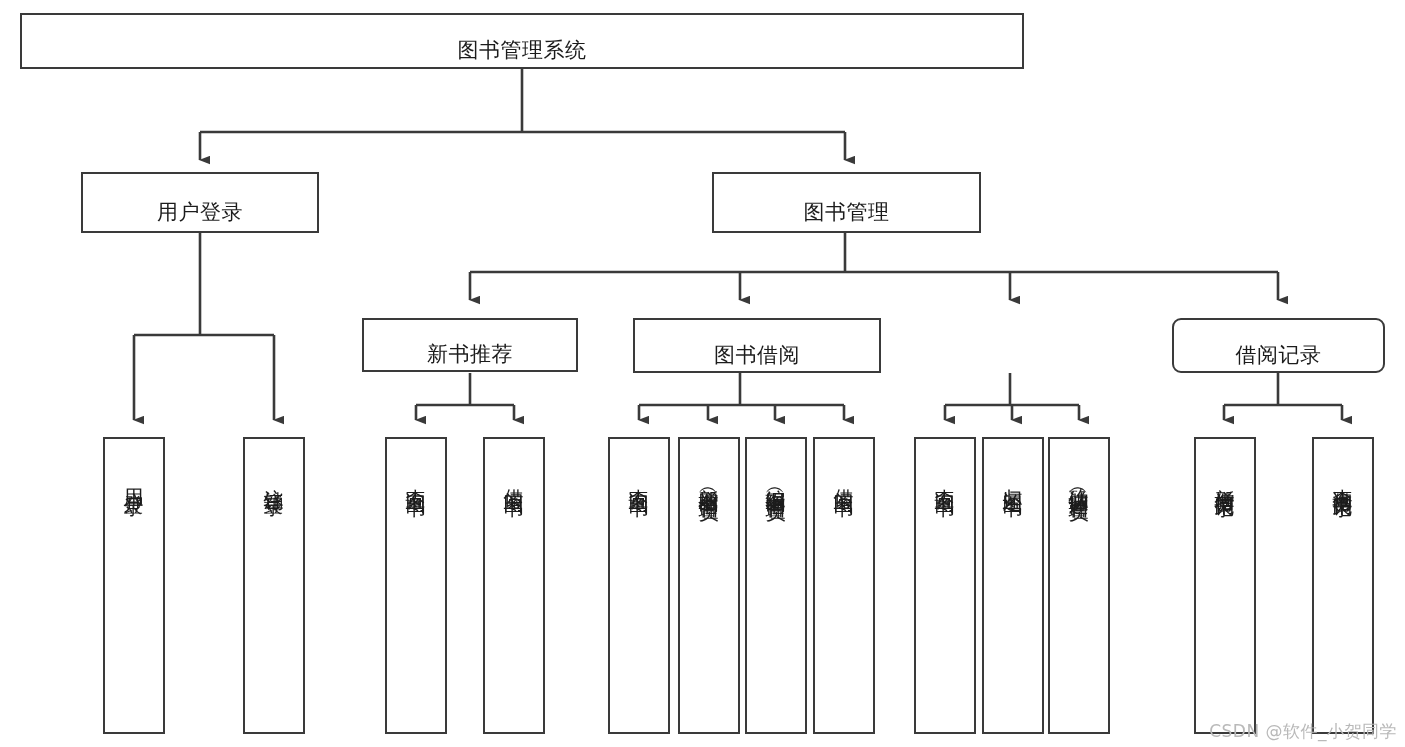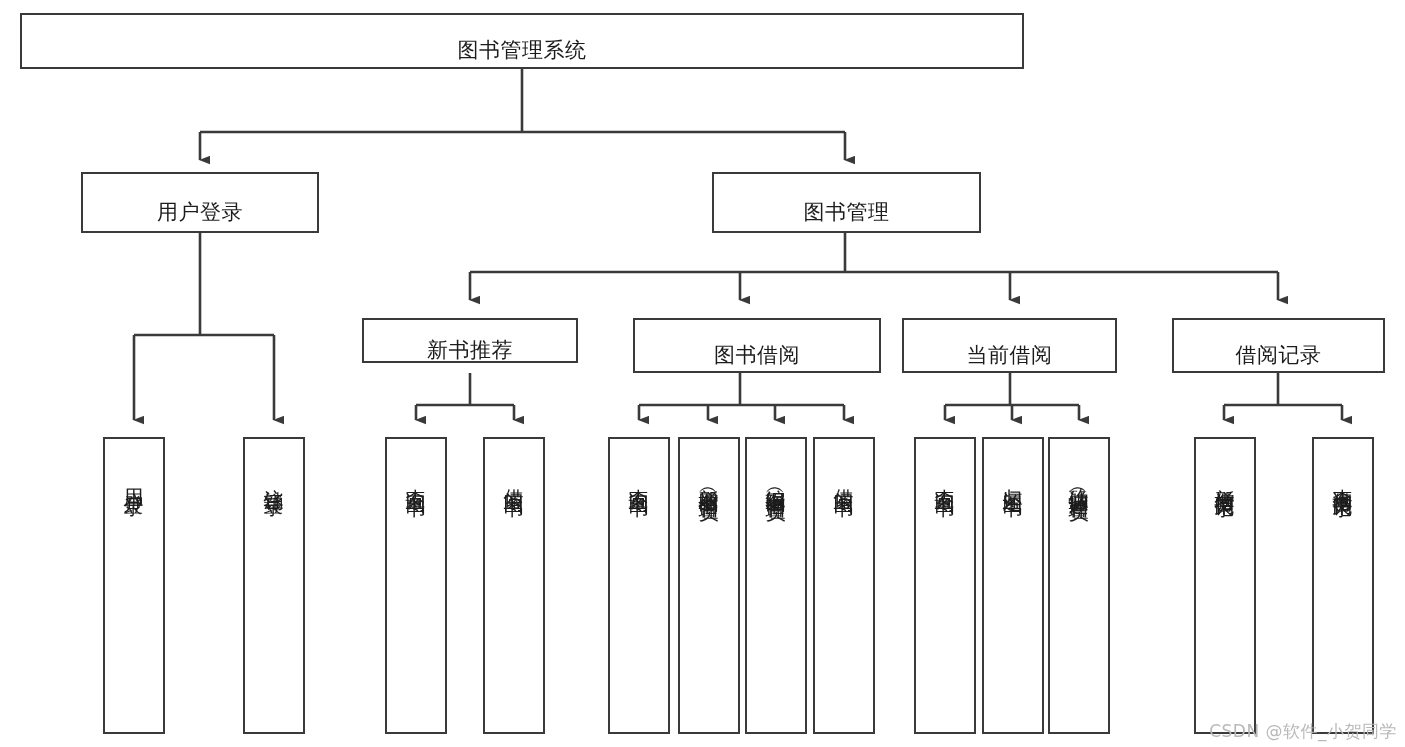--- a/index.html
+++ b/index.html
@@ -135,30 +135,27 @@
     <span class="label">图书管理系统</span>
   </div>
 
   <div class="node horiz" style="left:81px; top:172px; width:238px; height:61px;">
     <span class="label">用户登录</span>
   </div>
   <div class="node horiz" style="left:712px; top:172px; width:269px; height:61px;">
     <span class="label">图书管理</span>
   </div>
 
-  <div class="node horiz" style="left:362px; top:318px; width:216px; height:45px;">
+  <div class="node horiz" style="left:362px; top:318px; width:216px; height:54px;">
     <span class="label">新书推荐</span>
   </div>
   <div class="node horiz" style="left:633px; top:318px; width:248px; height:55px;">
     <span class="label">图书借阅</span>
   </div>
-  <div class="node horiz" style="left:902px; top:318px; width:215px; height:55px;">
-    <span class="label">当前借阅</span>
-  </div>
-  <div class="node horiz" style="left:1172px; top:318px; width:213px; height:55px;">
+  <div class="node horiz" style="left:1172px; top:318px; width:213px; height:55px;border-radius:9px;">
     <span class="label">借阅记录</span>
   </div>
 
   <div class="node vert" style="left:103px; top:437px; width:62px; height:297px;">
     <span class="label">用户登录</span>
   </div>
   <div class="node vert" style="left:243px; top:437px; width:62px; height:297px;">
     <span class="label">注销登录</span>
   </div>
 

